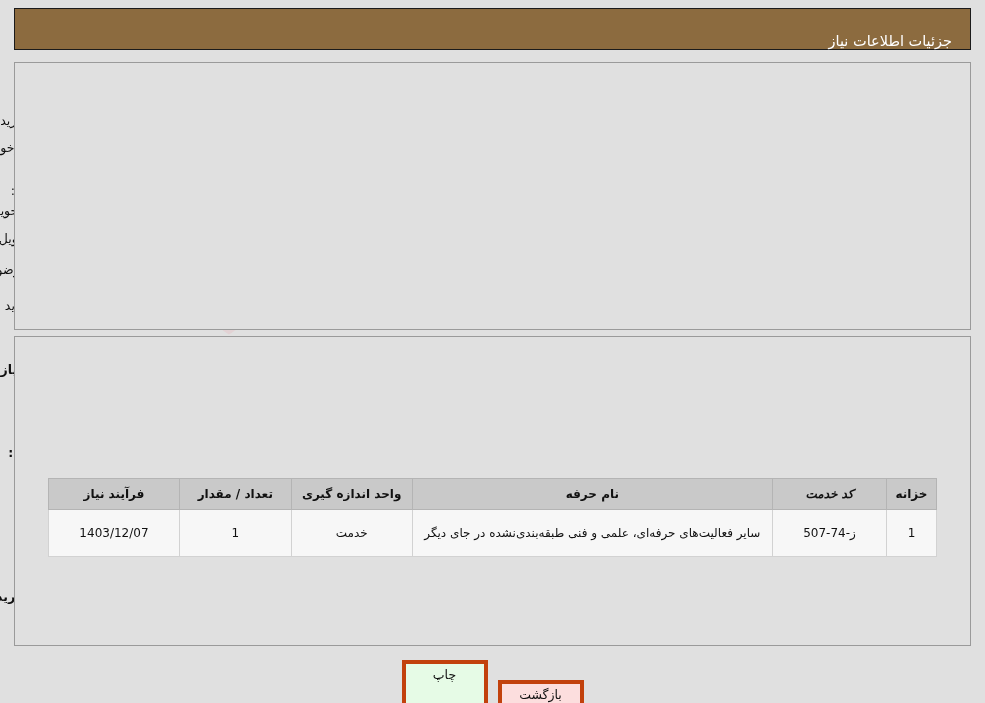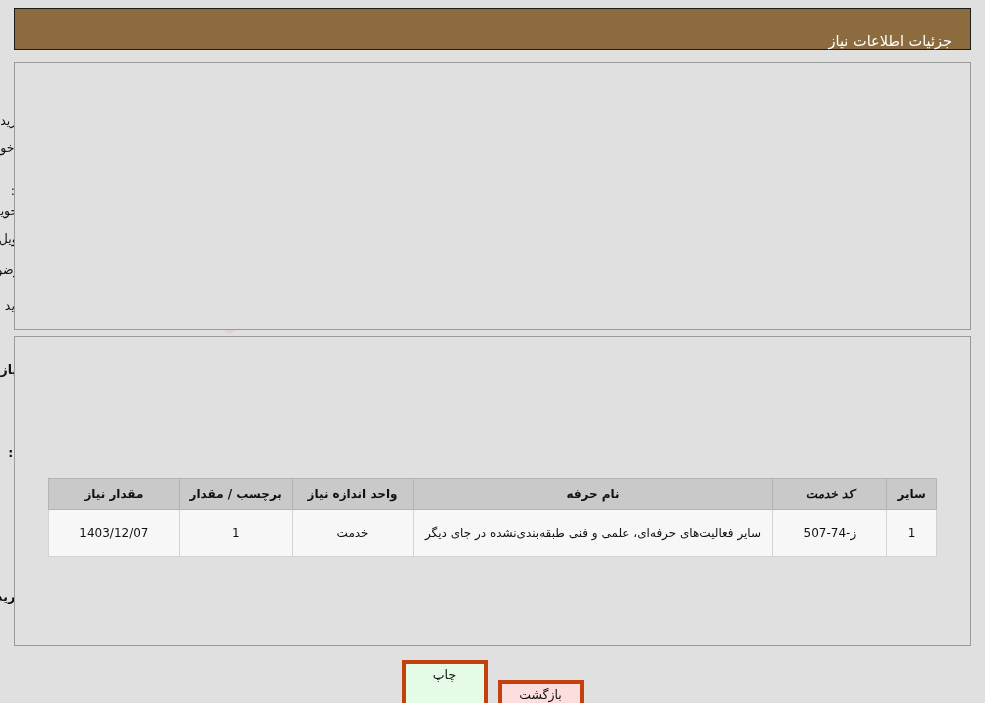--- a/index.html
+++ b/index.html
@@ -264,26 +264,26 @@
 </div>
 
 <span class="lbl bold" style="right:780px; top:400px; font-size:13px;">اطلاعات خدمات مورد نیاز</span>
 
 <span class="lbl bold" style="right:900px; top:445px;">گروه خدمت:</span>
 <div class="fld right" style="right:283px; top:438px; width:610px; height:22px;">فعالیت‌های حرفه‌ای، علمی و فنی</div>
 
 <table class="tbl">
   <thead>
     <tr>
-      <th style="width:42px;">سایر</th>
+      <th style="width:42px;">خزانه</th>
       <th style="width:110px;font-style:italic;">کد خدمت</th>
       <th style="width:380px;">نام حرفه</th>
-      <th style="width:120px;">واحد اندازه نیاز</th>
-      <th style="width:110px;">برچسب / مقدار</th>
-      <th style="width:127px;">مقدار نیاز</th>
+      <th style="width:120px;">واحد اندازه گیری</th>
+      <th style="width:110px;">تعداد / مقدار</th>
+      <th style="width:127px;">فرآیند نیاز</th>
     </tr>
   </thead>
   <tbody>
     <tr>
       <td>1</td>
       <td>ز-74-507</td>
       <td>سایر فعالیت‌های حرفه‌ای، علمی و فنی طبقه‌بندی‌نشده در جای دیگر</td>
       <td>خدمت</td>
       <td>1</td>
       <td>1403/12/07</td>

